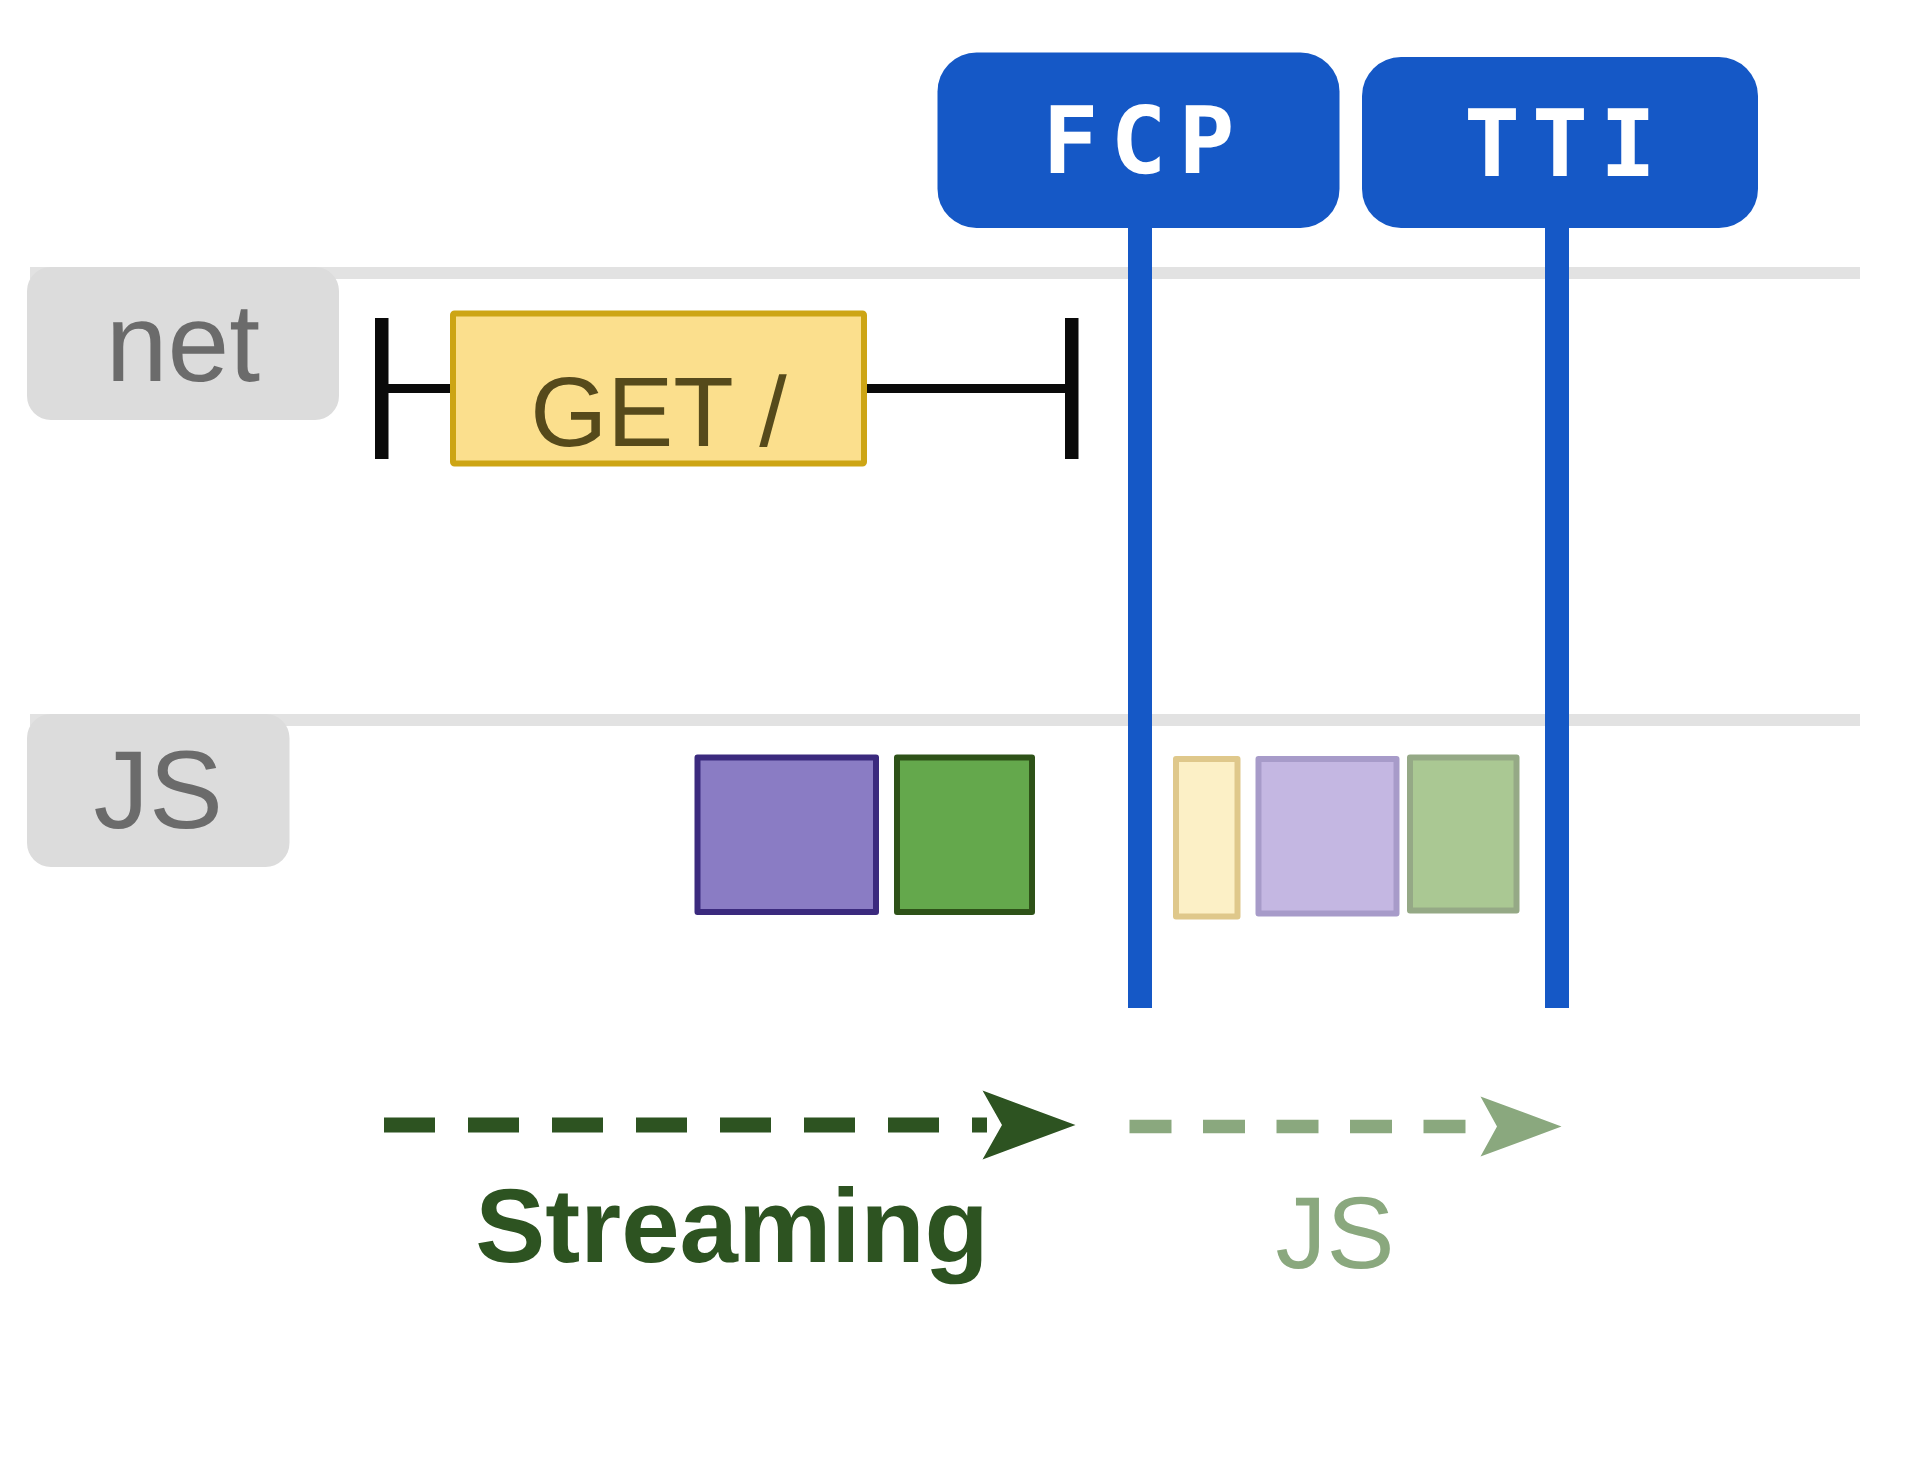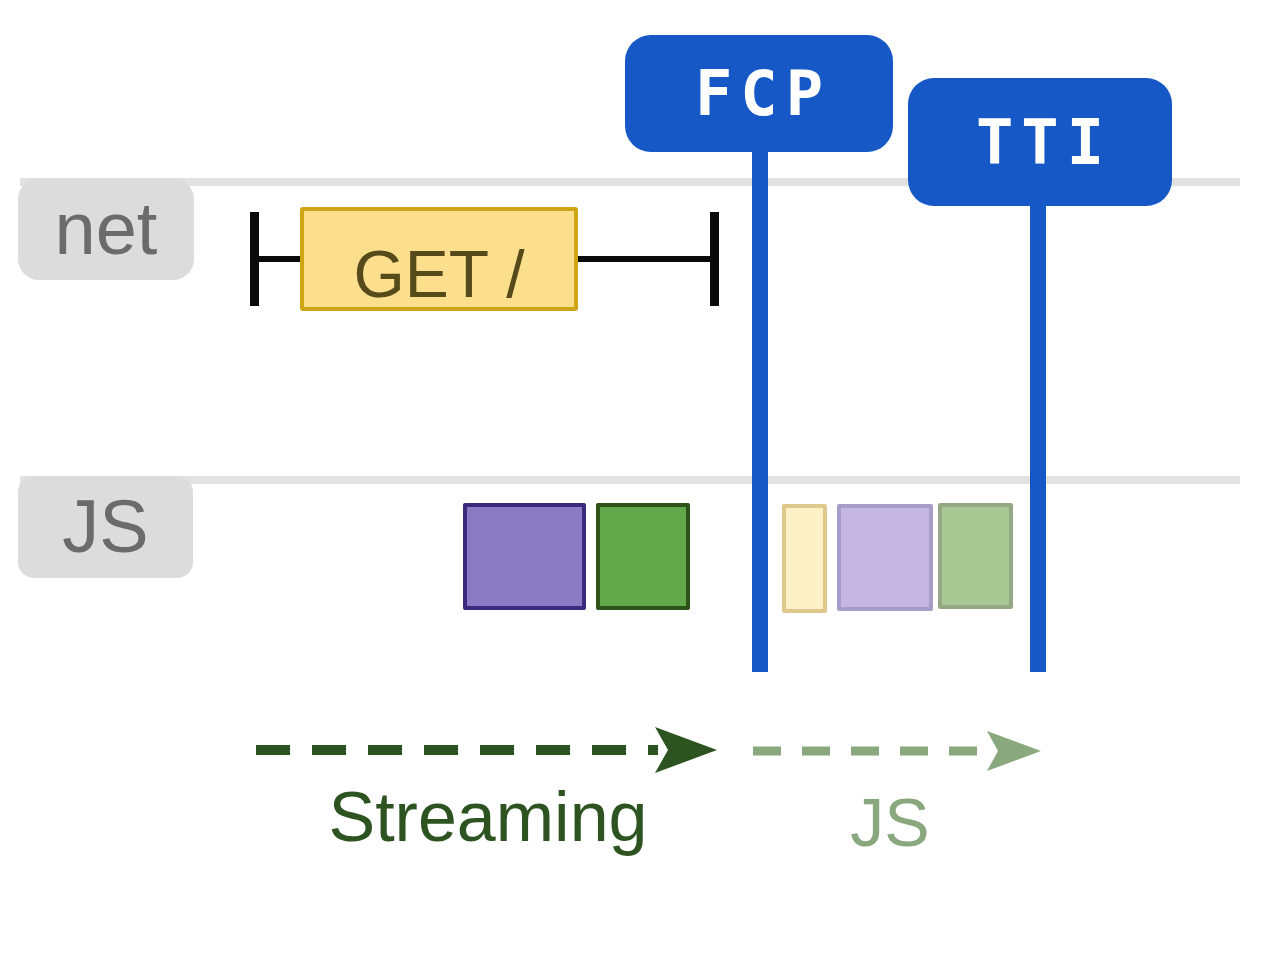--- a/index.html
+++ b/index.html
@@ -19,40 +19,40 @@
   #net-line{top:178px;}
   #js-line{top:476px;}
 
   
   .track-tab{
     position:absolute;background:var(--tab-gray);
     border-radius:16px;z-index:2;
     display:flex;align-items:center;justify-content:center;
     color:var(--tab-text);font-size:74px;line-height:1;
   }
-  #net-tab{left:18px;top:178px;width:176px;height:102px;border-radius:21px;}
+  #net-tab{left:18px;top:178px;width:208px;height:102px;}
   #js-tab{left:18px;top:476px;width:175px;height:102px;}
 
   
   .marker-stem{
     position:absolute;top:148px;width:16px;height:524px;
     background:var(--badge-blue);z-index:4;
   }
   #fcp-stem{left:752px;}
   #tti-stem{left:1030px;}
   .marker-badge{
     position:absolute;background:var(--badge-blue);
     border-radius:26px;z-index:5;
     display:flex;align-items:center;justify-content:center;
     color:#ffffff;font-family:"DejaVu Sans Mono", monospace;
     font-weight:bold;font-size:62px;letter-spacing:8px;
     text-indent:8px; 
   }
   #fcp-badge{left:625px;top:35px;width:268px;height:117px;}
-  #tti-badge{left:908px;top:38px;width:264px;height:128px;margin-top:40px;}
+  #tti-badge{left:908px;top:38px;width:264px;height:114px;}
 
   
   .req-cap{
     position:absolute;top:212px;width:9px;height:94px;
     background:var(--connector-black);z-index:3;
   }
   #req-cap-left{left:250px;}
   #req-cap-right{left:710px;}
   #req-line{
     position:absolute;left:252px;top:256px;width:465px;height:6px;
@@ -75,21 +75,21 @@
 
   
   .arrow-svg{position:absolute;z-index:2;}
   #streaming-arrow{left:253px;top:720px;color:var(--streaming-green);}
   #optional-arrow{left:751px;top:723px;color:var(--optional-green);}
   .annot{
     position:absolute;z-index:2;text-align:center;line-height:1.08;
   }
   #streaming-label{
     left:250px;top:780px;width:476px;
-    color:var(--streaming-green);font-size:70px;
+    color:var(--streaming-green);font-size:70px;font-weight:bold;
   }
   #optional-js-label{
     left:735px;top:786px;width:310px;
     color:var(--optional-green);font-size:68px;
   }
   #optional-sub-label{
     left:705px;top:864px;width:370px;
     color:var(--optional-green);font-size:68px;
   }
 </style>

